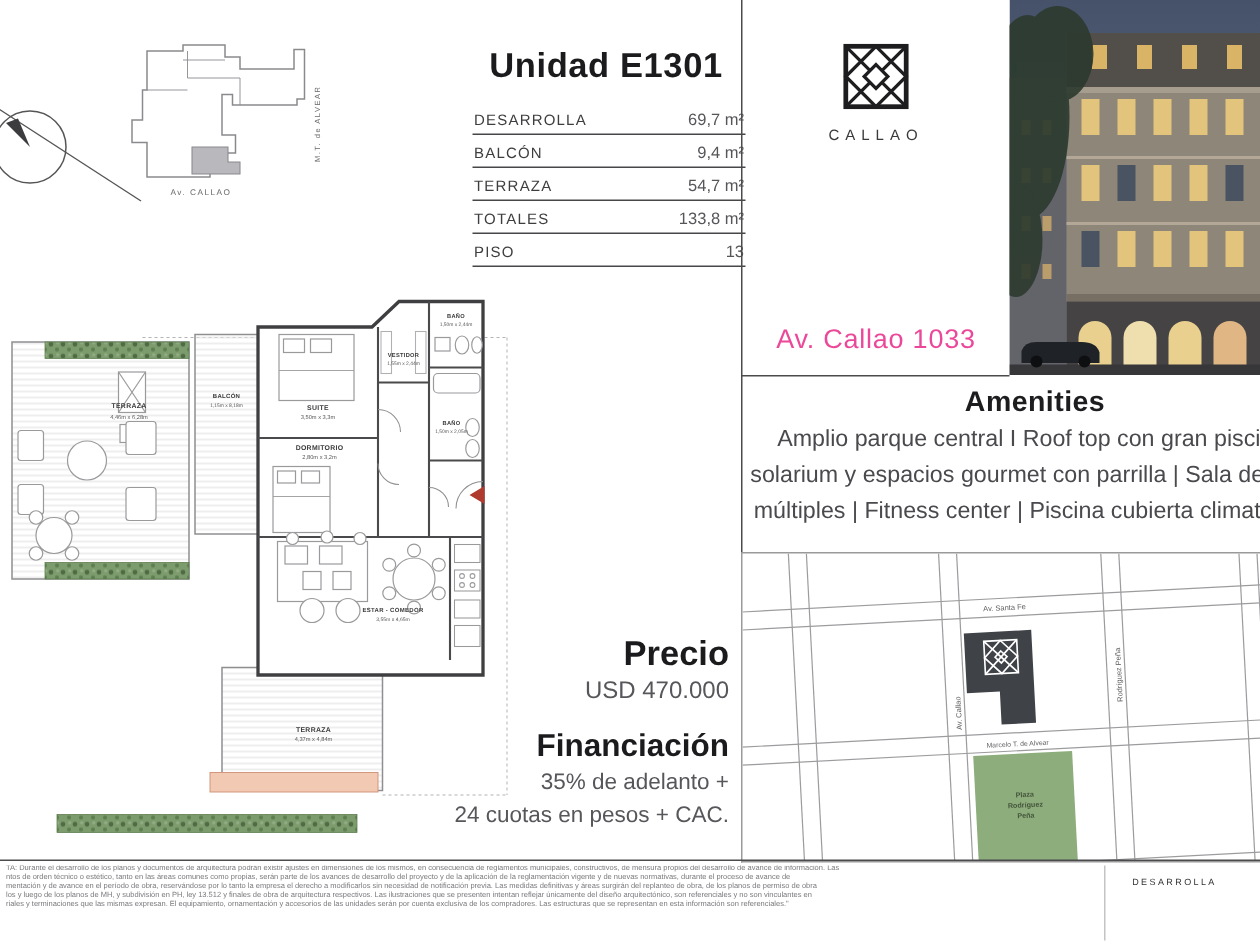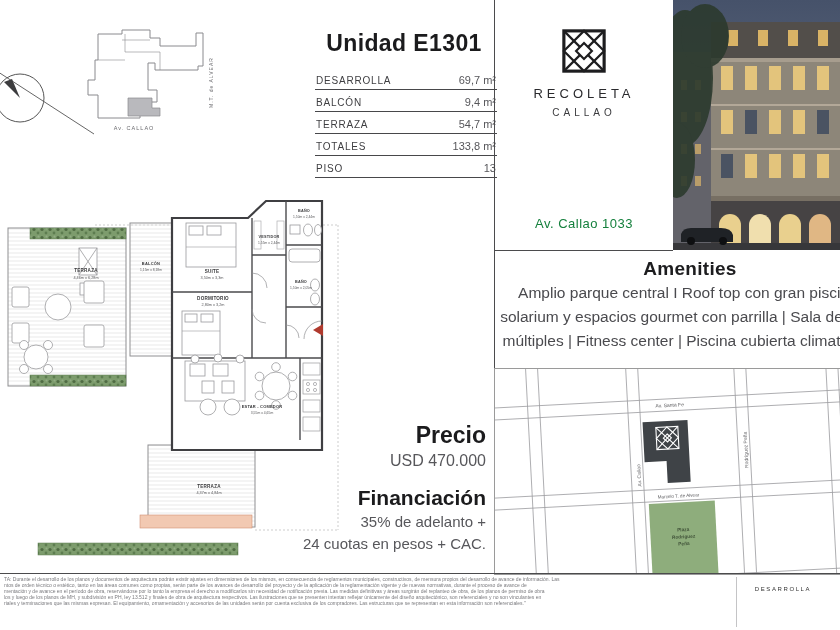--- a/index.html
+++ b/index.html
@@ -29,21 +29,21 @@
 
   
   .vdivider{left:494px;top:0;width:1px;height:573px;background:#4b4b4d;}
   .hdivider{left:494px;top:250px;width:179px;height:1px;background:#4b4b4d;}
   .brand-panel{left:495px;top:0;width:178px;height:250px;text-align:center;}
   .brand-emblem{margin-top:28px;}
   .brand-name{font-family:"DejaVu Serif", serif;font-size:52px;line-height:1;
     color:#17171a;letter-spacing:1px;margin-top:6px;}
   .brand-line1{font-size:13px;letter-spacing:4px;color:#2a2a2d;margin-top:8px;}
   .brand-line2{font-size:10px;letter-spacing:4px;color:#3a3a3d;margin-top:6px;}
-  .brand-address{font-size:13px;color:#15803d;letter-spacing:.5px;
+  .brand-address{font-size:18px;color:#ec4899;letter-spacing:.5px;
     position:absolute;left:0;width:100%;top:216px;}
 
   
   .amenities{left:500px;top:258px;width:380px;text-align:center;}
   .amenities-title{font-size:19px;font-weight:bold;color:#1d1d1f;letter-spacing:.3px;}
   .amenities-line{font-size:15.5px;color:#4a4a4e;margin-top:3px;line-height:1.35;white-space:nowrap;}
   .amenities-line:first-of-type{margin-top:10px;}
 
   
   .map-box{left:494px;top:368px;width:346px;height:205px;background:#fff;
@@ -286,21 +286,20 @@
 <div class="abs brand-panel">
   <div class="brand-emblem">
     <svg width="46" height="46" viewBox="0 0 32 32">
       <rect x="2" y="2" width="28" height="28" fill="none" stroke="#1d1d1f" stroke-width="2.2"></rect>
       <line x1="2" y1="2" x2="30" y2="30" stroke="#1d1d1f" stroke-width="1.5"></line>
       <line x1="30" y1="2" x2="2" y2="30" stroke="#1d1d1f" stroke-width="1.5"></line>
       <path d="M16,2 L30,16 L16,30 L2,16 Z" fill="none" stroke="#1d1d1f" stroke-width="1.5"></path>
       <path d="M16,10.5 L21.5,16 L16,21.5 L10.5,16 Z" fill="#ffffff" stroke="#1d1d1f" stroke-width="1.5"></path>
     </svg>
   </div>
-  <div class="brand-line1">RECOLETA</div>
   <div class="brand-line2">CALLAO</div>
   <div class="brand-address">Av. Callao 1033</div>
 </div>
 <div class="abs hdivider"></div>
 
 <svg class="abs" style="left:673px;top:0" width="167" height="250" viewBox="0 0 167 250">
   <defs>
     <linearGradient id="sky" x1="0" y1="0" x2="0" y2="1">
       <stop offset="0" stop-color="#46526a"></stop>
       <stop offset="1" stop-color="#70798c"></stop>

